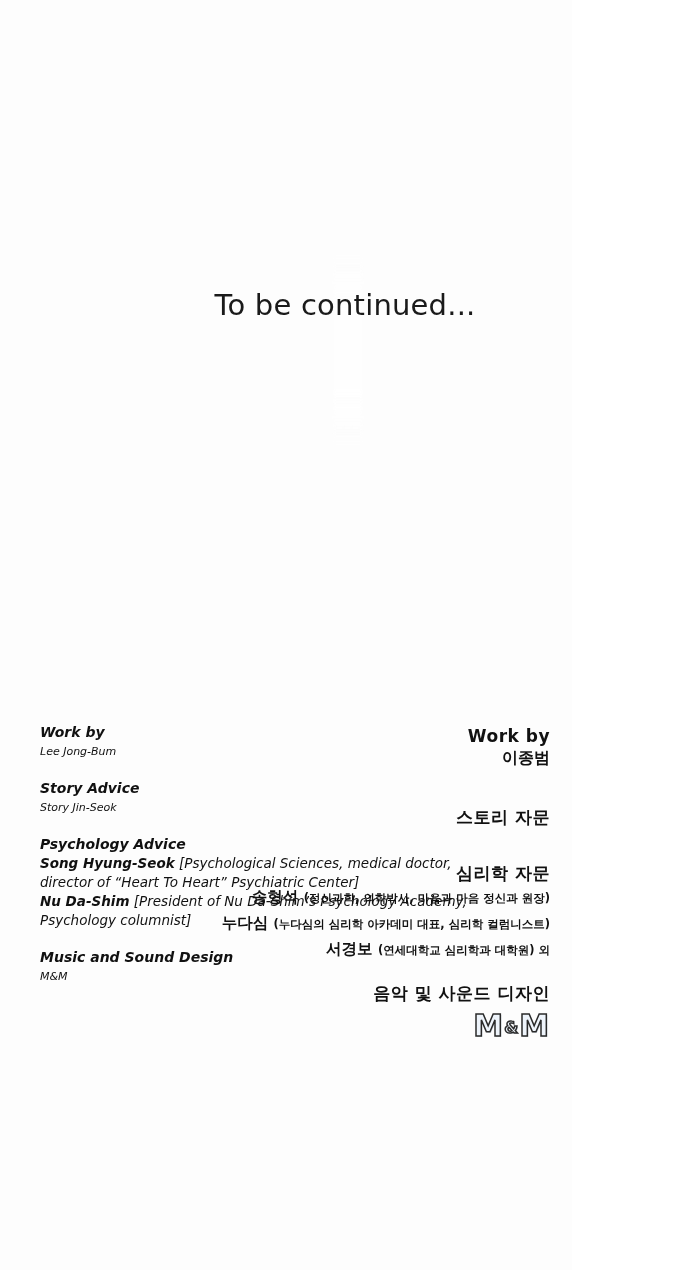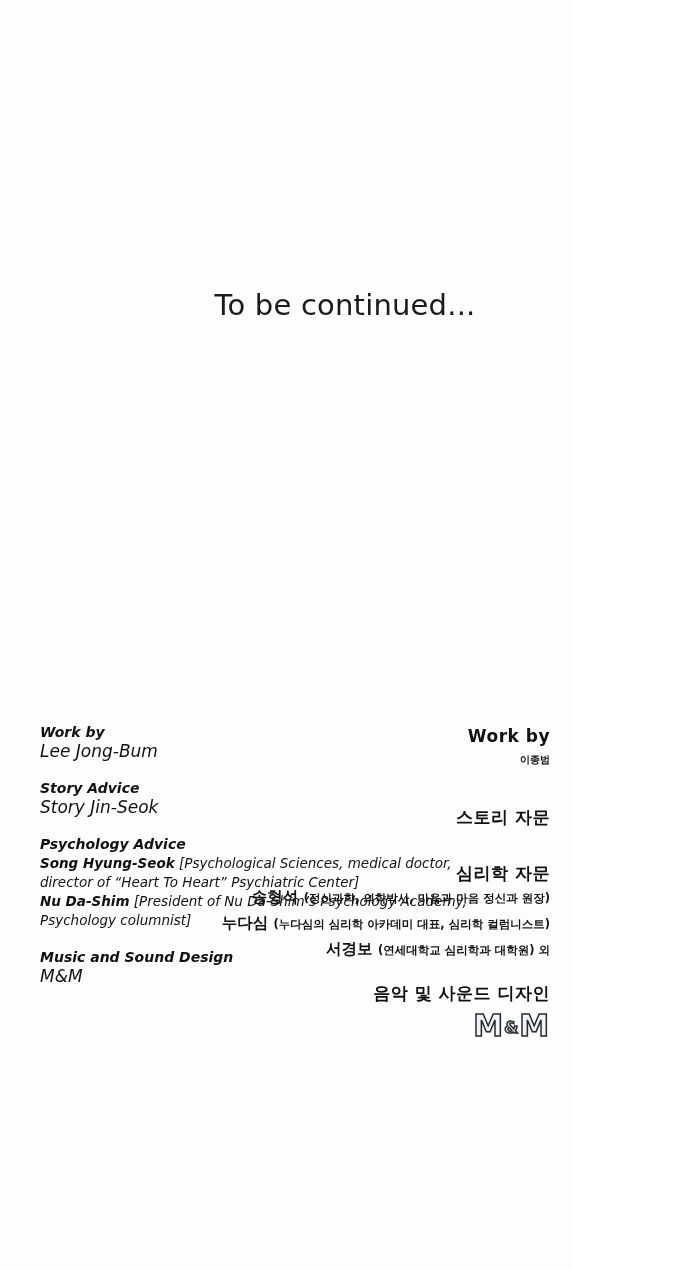--- a/index.html
+++ b/index.html
@@ -63,21 +63,21 @@
   .credits-en .block { margin-bottom: 17px; }
   .credits-en .block:last-child { margin-bottom: 0; }
   .credits-en .role {
     font-weight: bold;
     font-style: italic;
     font-size: 14px;
     line-height: 20px;
   }
   .credits-en .name {
     font-style: italic;
-    font-size: 17px;
+    font-size: 11px;
     line-height: 19px;
   }
   .credits-en .entry { font-style: italic; }
 
   
   .credits-kr {
     position: absolute;
     right: 22px;
     top: 724px;
     width: 480px;
@@ -87,22 +87,23 @@
   }
   .credits-kr .kblock { margin-bottom: 18px; }
   .credits-kr .krole {
     font-weight: bold;
     font-size: 17px;
     line-height: 24px;
     letter-spacing: 0.5px;
   }
   .credits-kr .kname {
     font-weight: bold;
-    font-size: 10px;
+    font-size: 16px;
     line-height: 23px;
+    font-family: Liberation Mono, monospace;
   }
   .credits-kr .kline {
     font-weight: bold;
     font-size: 15.5px;
     line-height: 25px;
   }
   .credits-kr .kline small {
     font-weight: bold;
     font-size: 11.5px;
   }

